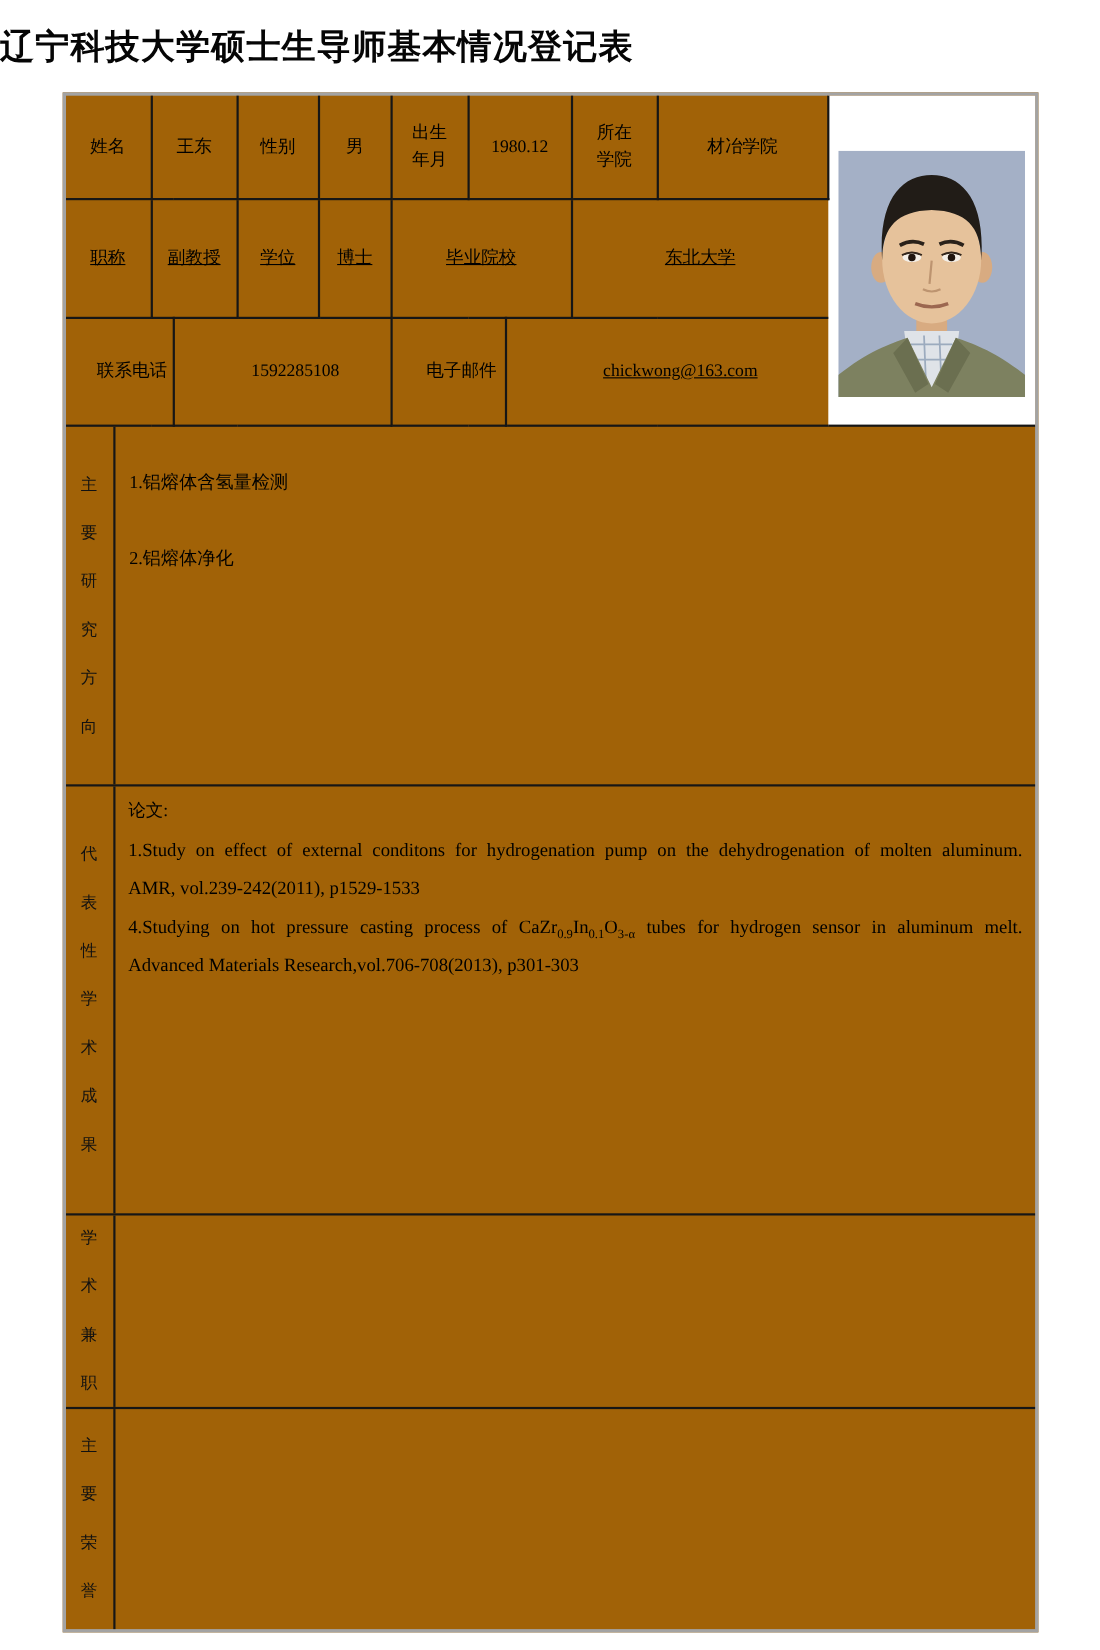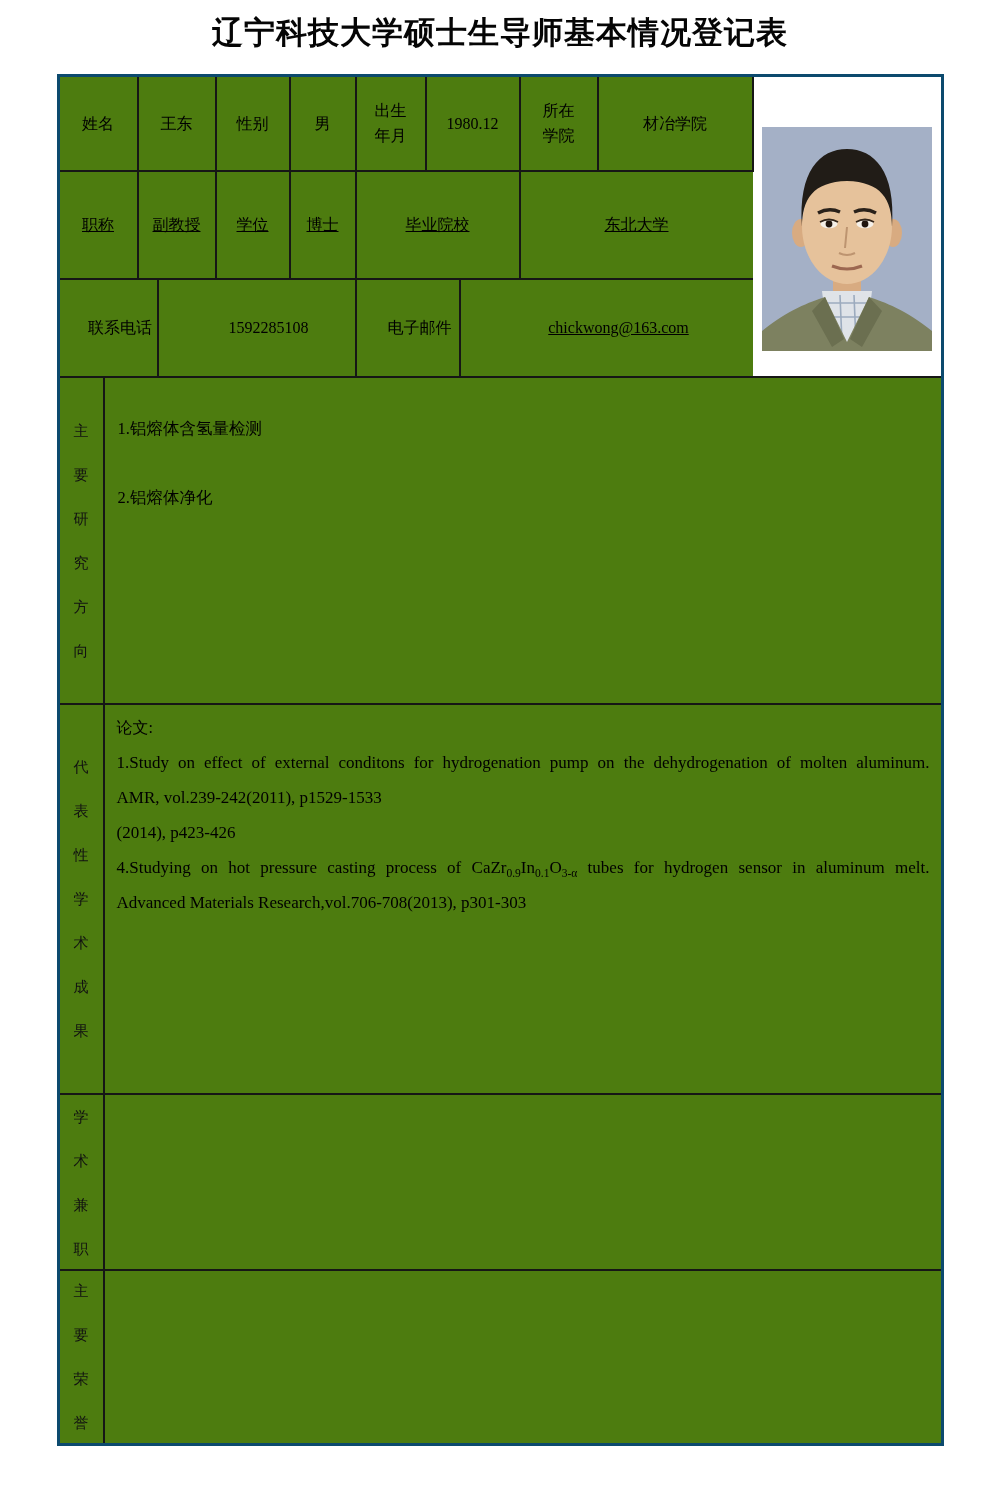--- a/index.html
+++ b/index.html
@@ -4,29 +4,29 @@
 <style>
   html,body{margin:0;padding:0;background:#ffffff;}
   body{
     width:1000px;height:1500px;
     font-family:"Liberation Serif","DejaVu Serif",serif;
     color:#000;position:relative;overflow:hidden;
   }
   .page{width:1000px;height:1500px;background:#fff;position:relative;}
 
   .doc-title{
-    margin:0;padding-top:12px;height:58px;
-    text-align:center;font-size:31px;font-weight:bold;
+    margin:0;padding-top:22px;height:58px;
+    text-align:left;font-size:31px;font-weight:bold;
     letter-spacing:1px;color:#050505;
   }
 
   .form{
     width:881px;margin:4px auto 0;
-    border:3px solid #0c4a6e;
-    background:#4d7c0f;
+    border:3px solid #a3a3a3;
+    background:#a16207;
   }
 
   
   table.info{
     width:881px;table-layout:fixed;border-collapse:collapse;
   }
   table.info td{
     border-right:2px solid #161616;
     border-bottom:2px solid #161616;
     text-align:center;vertical-align:middle;
@@ -49,22 +49,22 @@
   .photo-frame svg{display:block;}
 
   
   .section{
     display:flex;box-sizing:border-box;
     border-bottom:2px solid #161616;
   }
   .section:last-child{border-bottom:none;}
   .sec-research{height:327px;}
   .sec-achievements{height:390px;}
-  .sec-positions{height:176px;flex-direction:column;}
-  .sec-honors{height:172px;}
+  .sec-positions{height:176px;}
+  .sec-honors{height:200px;}
 
   .label-cell{
     width:43px;flex:none;
     border-right:2px solid #161616;
     display:flex;align-items:center;justify-content:center;
   }
   .vertical-label{
     width:17px;font-size:15px;line-height:44px;
     word-break:break-all;text-align:center;color:#111;
   }
@@ -182,21 +182,20 @@
 
     <div class="section sec-achievements">
       <div class="label-cell">
         <div class="vertical-label">代表性学术成果</div>
       </div>
       <div class="content-cell">
         <div class="achv-body">
           <div class="pub-heading">论文:</div>
           <div class="pub-line stretch"><span>1.Study on effect of external conditons for hydrogenation pump on the dehydrogenation of molten aluminum.</span></div>
           <div class="pub-line"><span>AMR, vol.239-242(2011), p1529-1533</span></div>
-          <div class="pub-line"><span>(2014), p423-426</span></div>
           <div class="pub-line stretch"><span>4.Studying on hot pressure casting process of CaZr</span><sub>0.9</sub><span>In</span><sub>0.1</sub><span>O</span><sub>3-α</sub><span> tubes for hydrogen sensor in aluminum melt.</span></div>
           <div class="pub-line"><span>Advanced Materials Research,vol.706-708(2013), p301-303</span></div>
         </div>
       </div>
     </div>
 
     <div class="section sec-positions">
       <div class="label-cell">
         <div class="vertical-label">学术兼职</div>
       </div>

